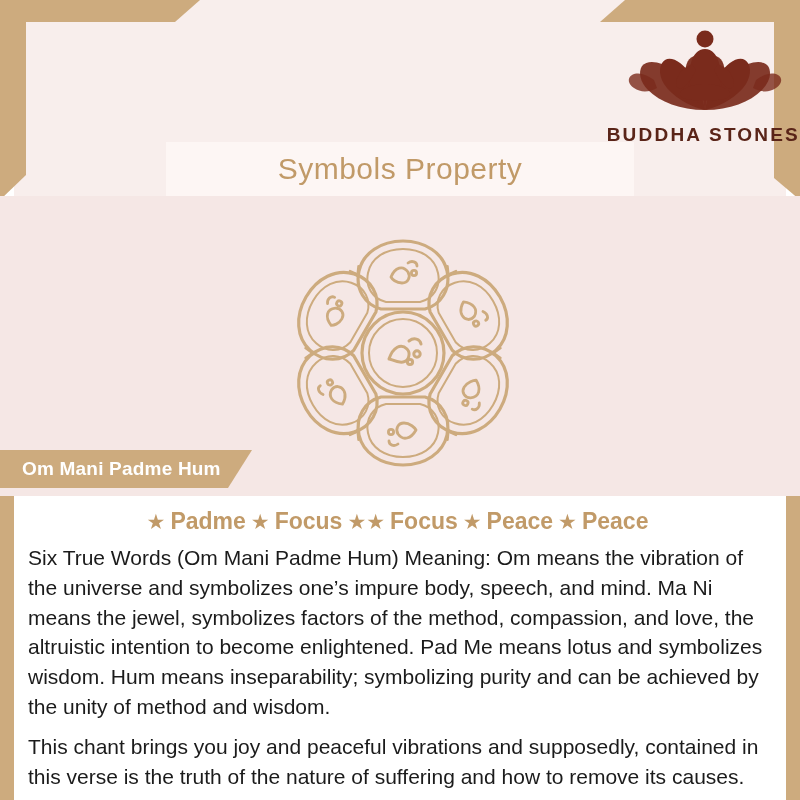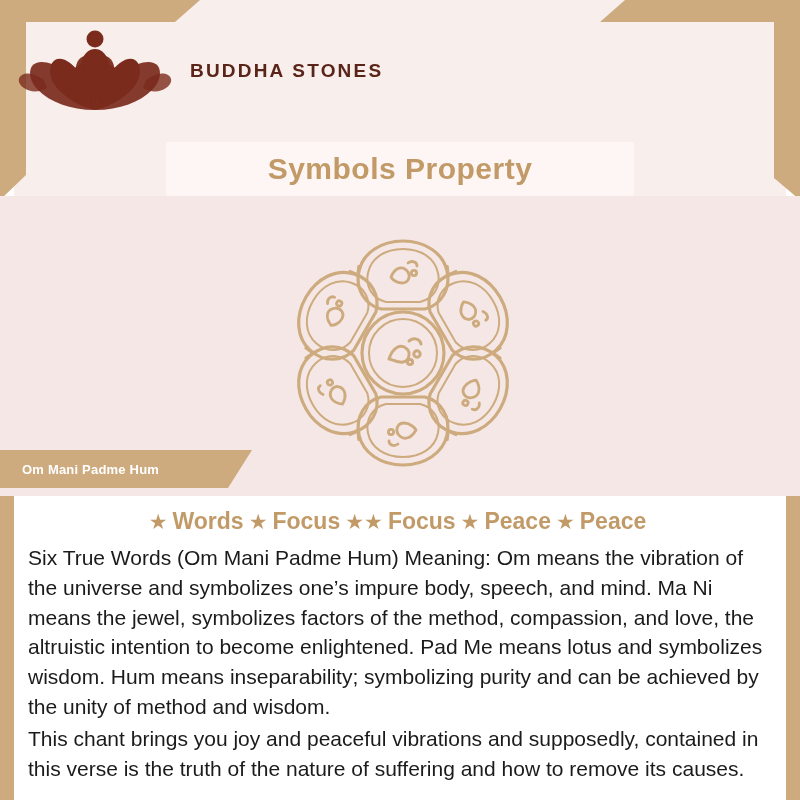--- a/index.html
+++ b/index.html
@@ -47,39 +47,39 @@
     bottom: 0; right: 0;
     width: 26px; height: 380px;
     clip-path: polygon(0 0, 26px 12px, 26px 380px, 0 380px);
   }
   .edge-strip-l { position:absolute; left:0; top:0; width:14px; height:800px; background:#ffffff; }
   .edge-strip-r { position:absolute; right:0; top:0; width:14px; height:800px; background:#ffffff; }
 
   
   .logo-wrap {
     position: absolute; top: 18px; left: 0; width: 800px;
-    display: flex; flex-direction: row; align-items: center;
+    display: flex; flex-direction: column; align-items: flex-end;
   }
   .logo-mark { width: 190px; height: 102px; display:block; }
   .logo-text {
     margin-top: 4px;
     font-size: 19px; letter-spacing: 2.2px; font-weight: 700;
     color: #5a2418;
     font-family: "Liberation Sans", sans-serif;
   }
 
   
   .title-banner {
     position: absolute; top: 142px; left: 166px;
     width: 468px; height: 54px;
     background: #fdf6f4;
     display: flex; align-items: center; justify-content: center;
   }
   .title-banner .t {
-    font-size: 30px; font-weight: 700; color: #c19a68;
+    font-size: 30px; font-weight: 400; color: #c19a68;
     letter-spacing: .5px;
   }
 
   
   .band {
     position: absolute; top: 196px; left: 0; width: 800px; height: 300px;
     background: #f5e7e5;
   }
 
   
@@ -90,21 +90,21 @@
 
   
   .tab {
     position: absolute; left: 0; top: 450px;
     height: 38px; width: 252px;
     background: #cdab7e;
     display: flex; align-items: center;
     clip-path: polygon(0 0, 252px 0, 228px 38px, 0 38px);
   }
   .tab .lbl {
-    color: #ffffff; font-size: 13px; font-weight: 700;
+    color: #ffffff; font-size: 19px; font-weight: 700;
     padding-left: 22px; letter-spacing: .2px;
   }
 
   
   .panel {
     position: absolute; left: 14px; top: 496px;
     width: 772px; height: 304px;
     background: #ffffff;
   }
   .keywords {
@@ -117,21 +117,21 @@
   }
   .star { color: #c19a68; font-size: 21px; line-height: 1; }
   .body-text {
     padding: 8px 14px 0 14px;
     font-size: 21px;
     line-height: 1.42;
     color: #1b1b1b;
     font-family: "Liberation Sans", sans-serif;
   }
   .body-text p { margin: 0; }
-  .body-text p + p { margin-top: 2px; }
+  .body-text p + p { margin-top: 10px; }
 </style>
 </head>
 <body>
 
 <div class="page">
 
   <div class="edge-strip-l"></div>
   <div class="edge-strip-r"></div>
 
   <div class="wedge wedge-tl"></div>
@@ -259,21 +259,21 @@
   </svg>
 
   <div class="tab">
     <span class="lbl">Om Mani Padme Hum</span>
   </div>
 
   <div class="panel">
 
     <div class="keywords">
       <span class="star">★</span>
-      <span class="kw">Words</span>
+      <span class="kw">Padme</span>
       <span class="star">★</span>
       <span class="kw">Focus</span>
       <span class="star">★</span>
       <span class="star">★</span>
       <span class="kw">Focus</span>
       <span class="star">★</span>
       <span class="kw">Peace</span>
       <span class="star">★</span>
       <span class="kw">Peace</span>
     </div>

